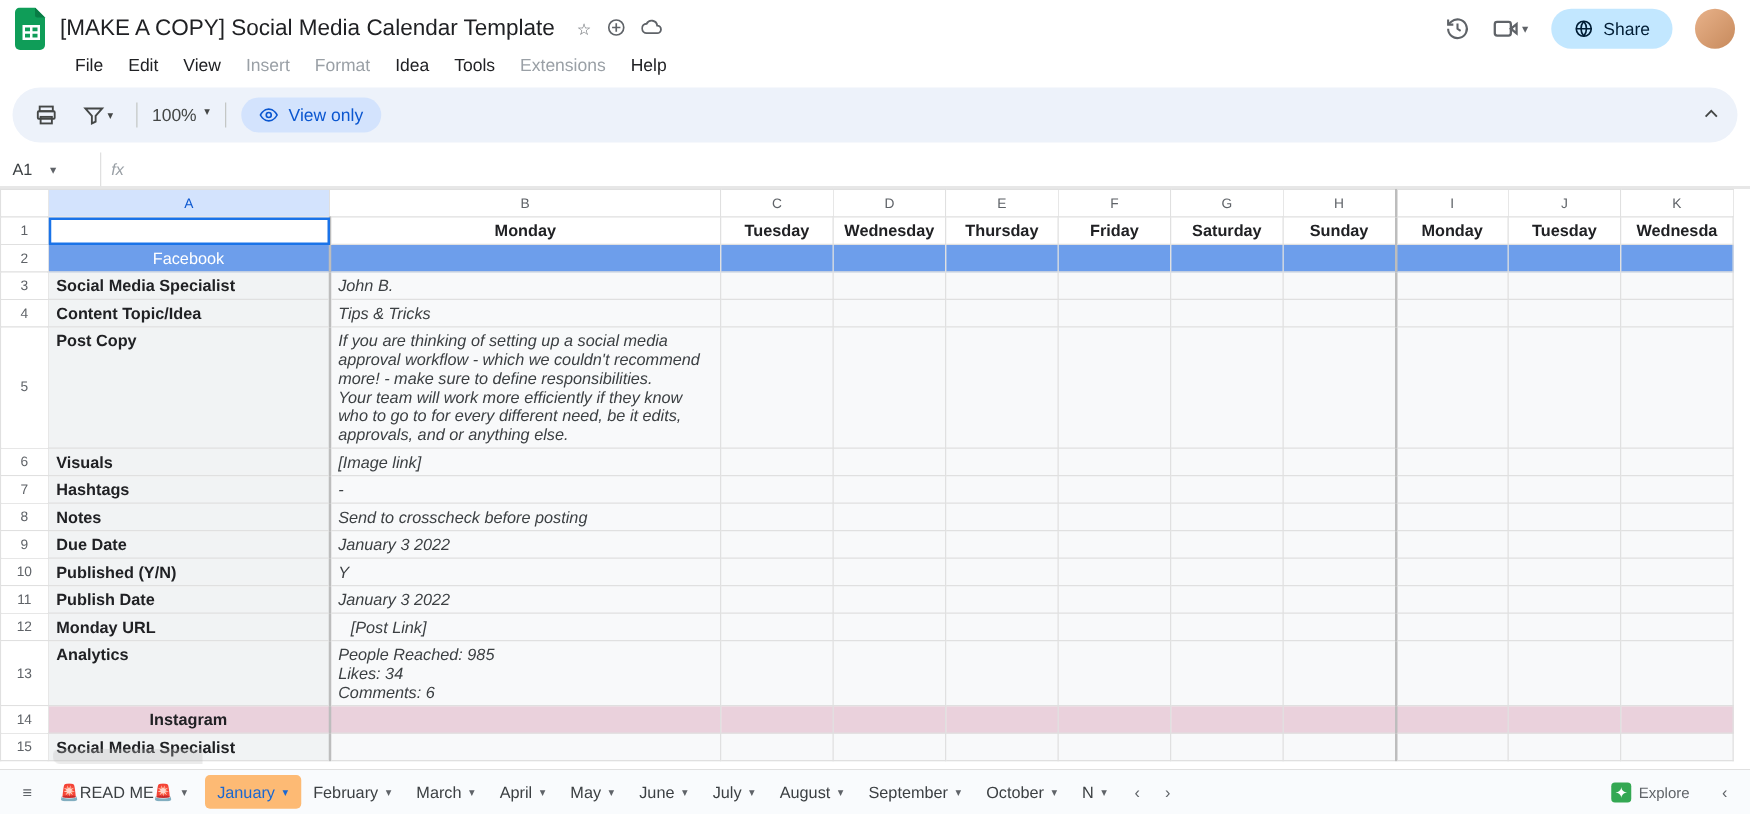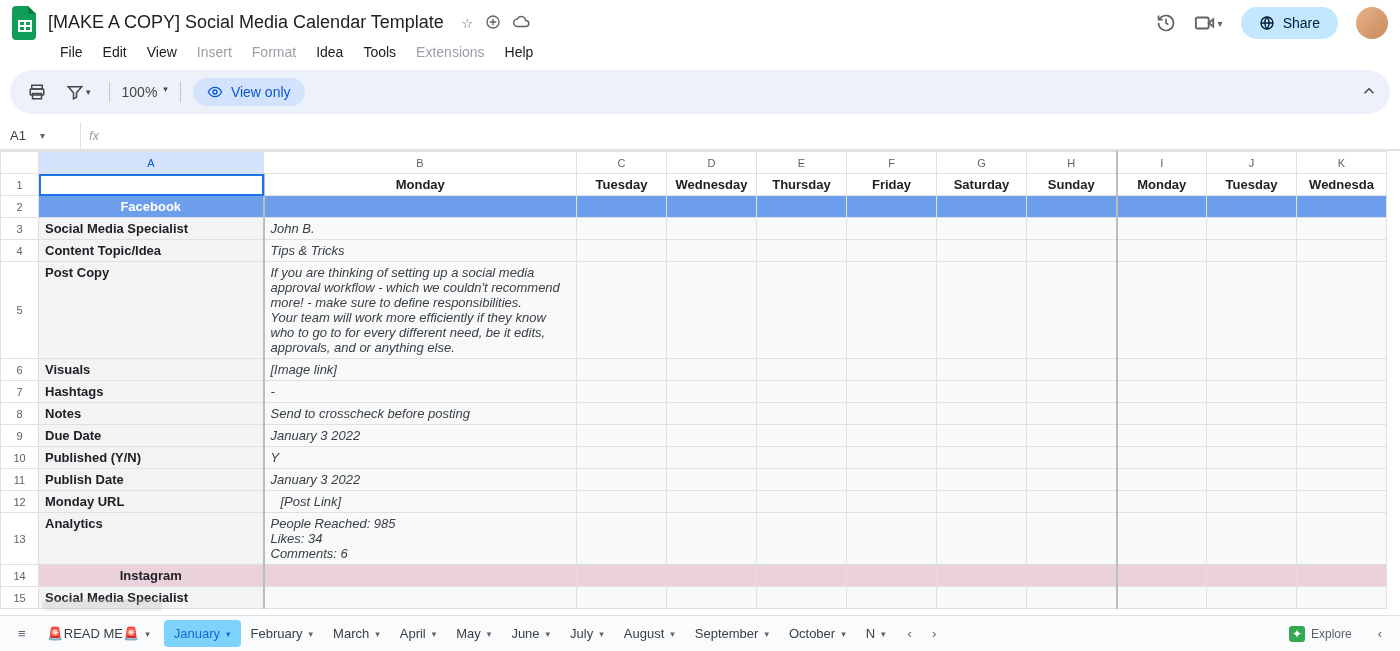--- a/index.html
+++ b/index.html
@@ -48,31 +48,31 @@
   .colhdr th.sel { background:#d3e3fd; color:#0b57d0; }
   .rownum { left:0; width:38px; z-index:2; }
   .colhdr th:first-child { left:0; z-index:4;}
   td { border:1px solid #e0e0e0; padding:3px 6px; vertical-align:top; font-size:13px; height:22px; background:#f8f9fa; }
   td.colA { font-weight:700; background:#f1f3f4; }
   td.colB { font-style:italic; color:#3c4043; }
   td.sel-cell { outline:2px solid #1a73e8; outline-offset:-2px; background:#fff; position:relative; z-index:1;}
   tr.days td { font-weight:700; text-align:center; font-style:normal; color:#202124; background:#fff;}
   tr.days td.colA { background:#fff; font-weight:400;}
   tr.platform-fb td { background:#6d9eeb; }
-  tr.platform-fb td.colA { color:#fff; text-align:center; font-weight:700;margin-top:46px; }
+  tr.platform-fb td.colA { color:#fff; text-align:center; font-weight:400;margin-top:46px; }
   tr.platform-ig td { background:#ead1dc; }
   tr.platform-ig td.colA { text-align:center; font-weight:700; color:#202124;}
   td.freezesep { border-right:2px solid #bdbdbd; }
   td.colI,th.colI { border-left:2px solid #bdbdbd; }
 
   
   .sheetbar { position:fixed; bottom:0; left:0; right:0; height:36px; background:#f9fbfd; border-top:1px solid #e0e0e0; display:flex; align-items:center; padding:0 10px; gap:4px; font-size:13px;}
   .sheetbar .menu-ic { color:#5f6368; padding:4px 8px; cursor:pointer;}
   .sheet-tab { padding:6px 10px; display:flex; align-items:center; gap:6px; cursor:pointer; color:#3c4043;}
-  .sheet-tab.active { background:#7dd3fc; color:#1967d2; font-weight:500; border-radius:4px;}
+  .sheet-tab.active { background:#fdba74; color:#1967d2; font-weight:500; border-radius:4px;}
   .sheet-tab .dd { font-size:9px; color:#5f6368;}
   .sheet-tab.active .dd { color:#1967d2;}
   .sheet-nav { color:#5f6368; padding:4px 8px; cursor:pointer;}
   .explore { margin-left:auto; display:flex; align-items:center; gap:10px;}
   .explore-btn { display:flex; align-items:center; gap:6px; color:#5f6368; font-size:12px; cursor:pointer; padding:4px 8px;}
   .explore-btn .sq { width:16px; height:16px; background:#34a853; border-radius:3px; display:flex; align-items:center; justify-content:center; color:#fff; font-size:12px;}
 
   .hscroll-hint { position:fixed; bottom:40px; left:42px; height:12px; width:500px; background:linear-gradient(to right,#bdbdbd 0,#bdbdbd 120px,transparent 120px); border-radius:6px; opacity:.3;}
 </style>
 </head>

